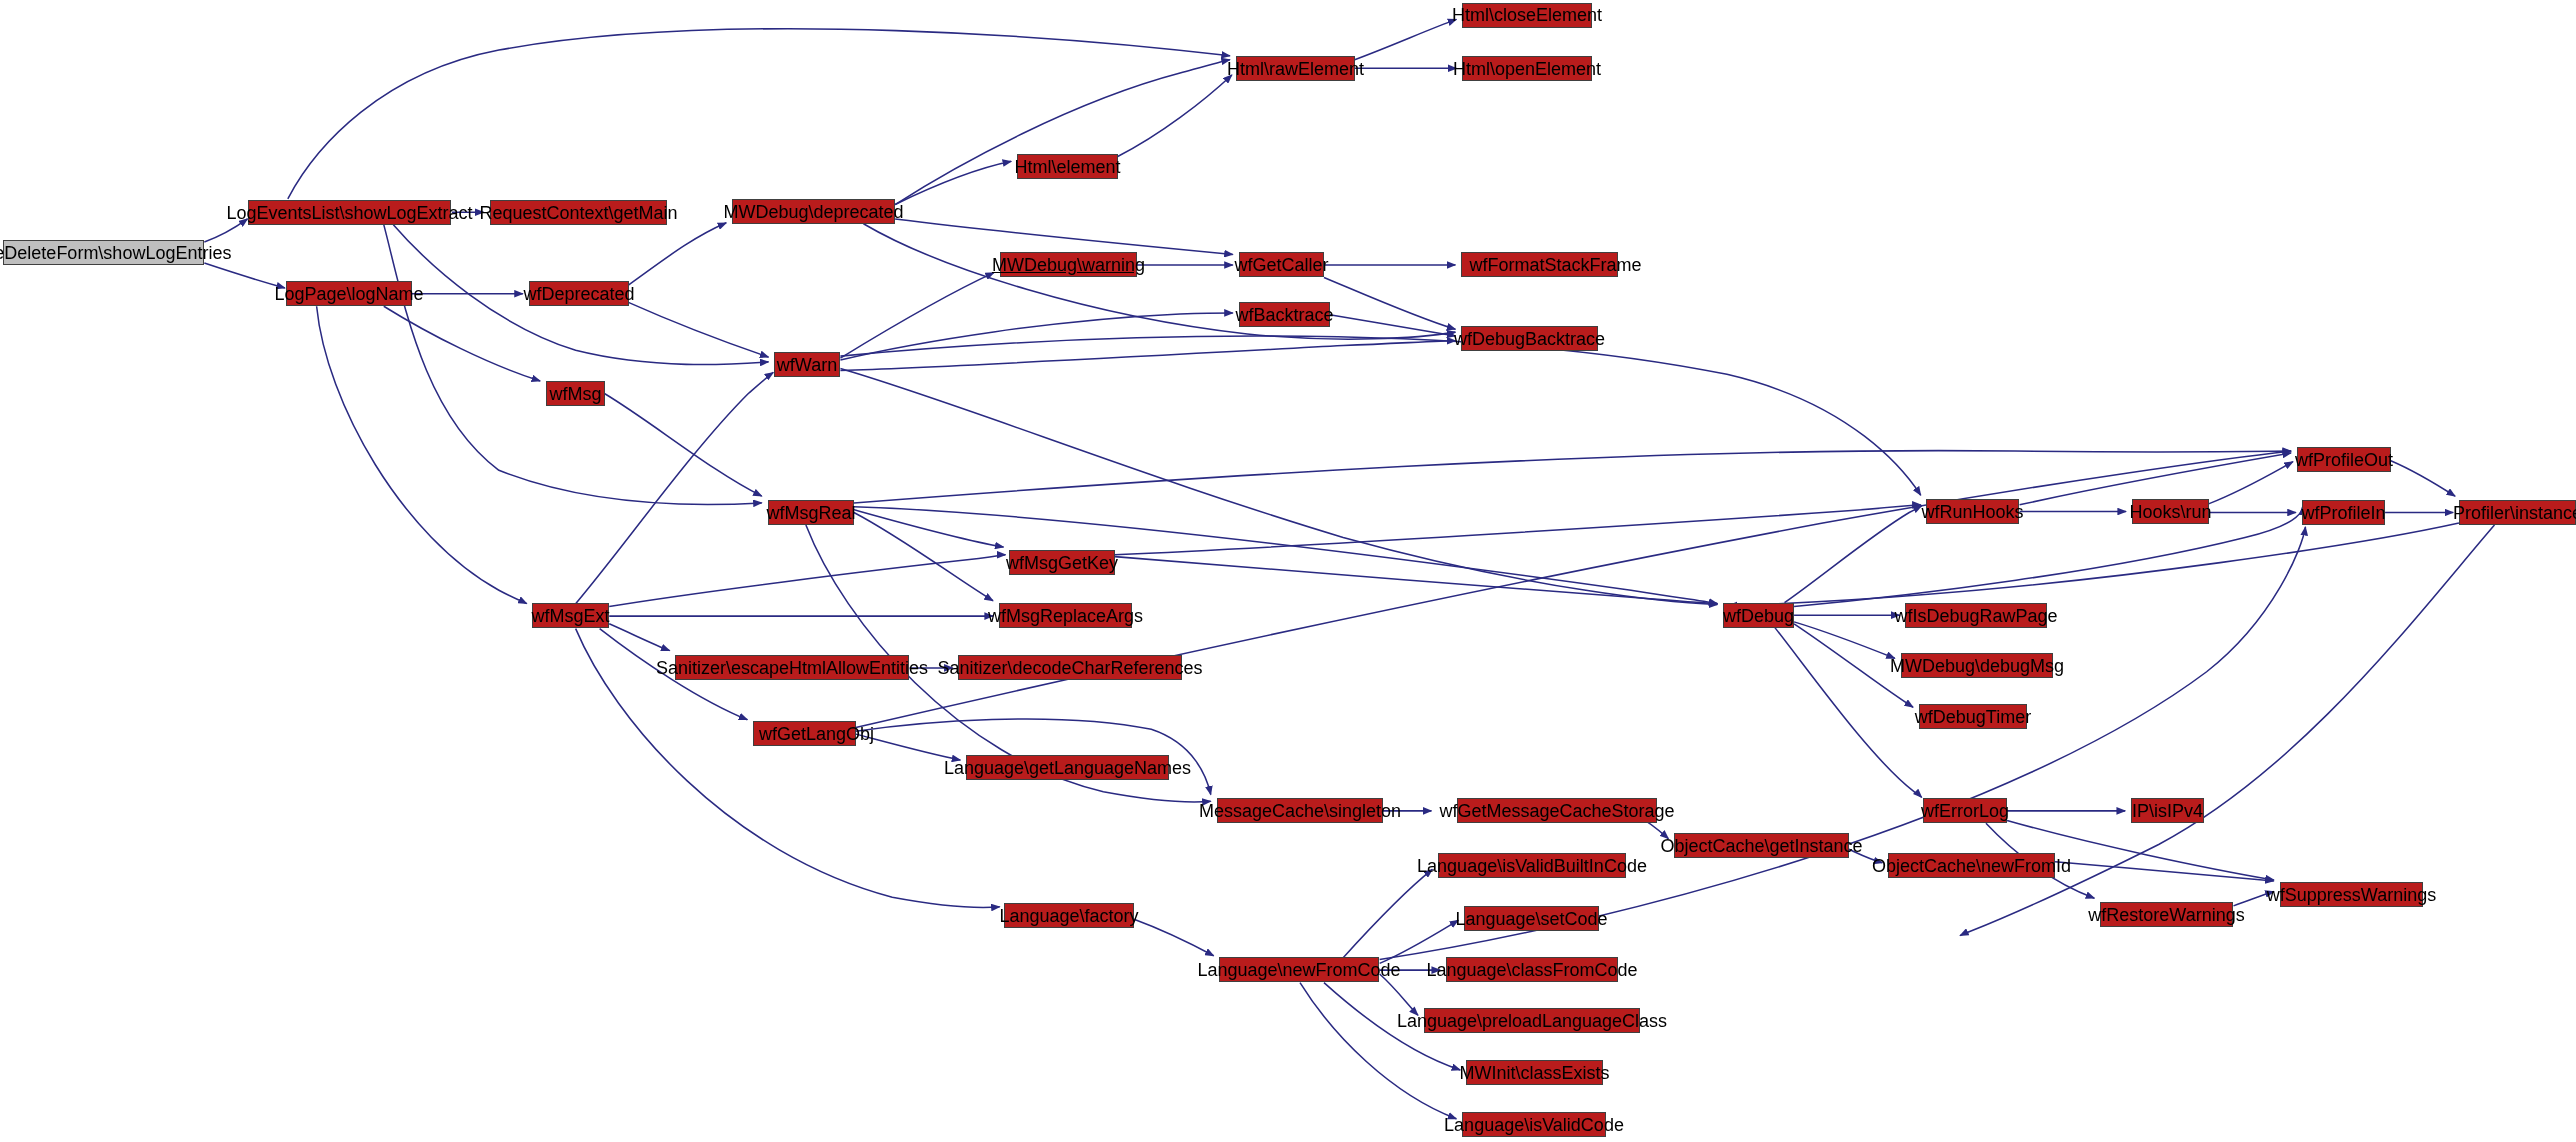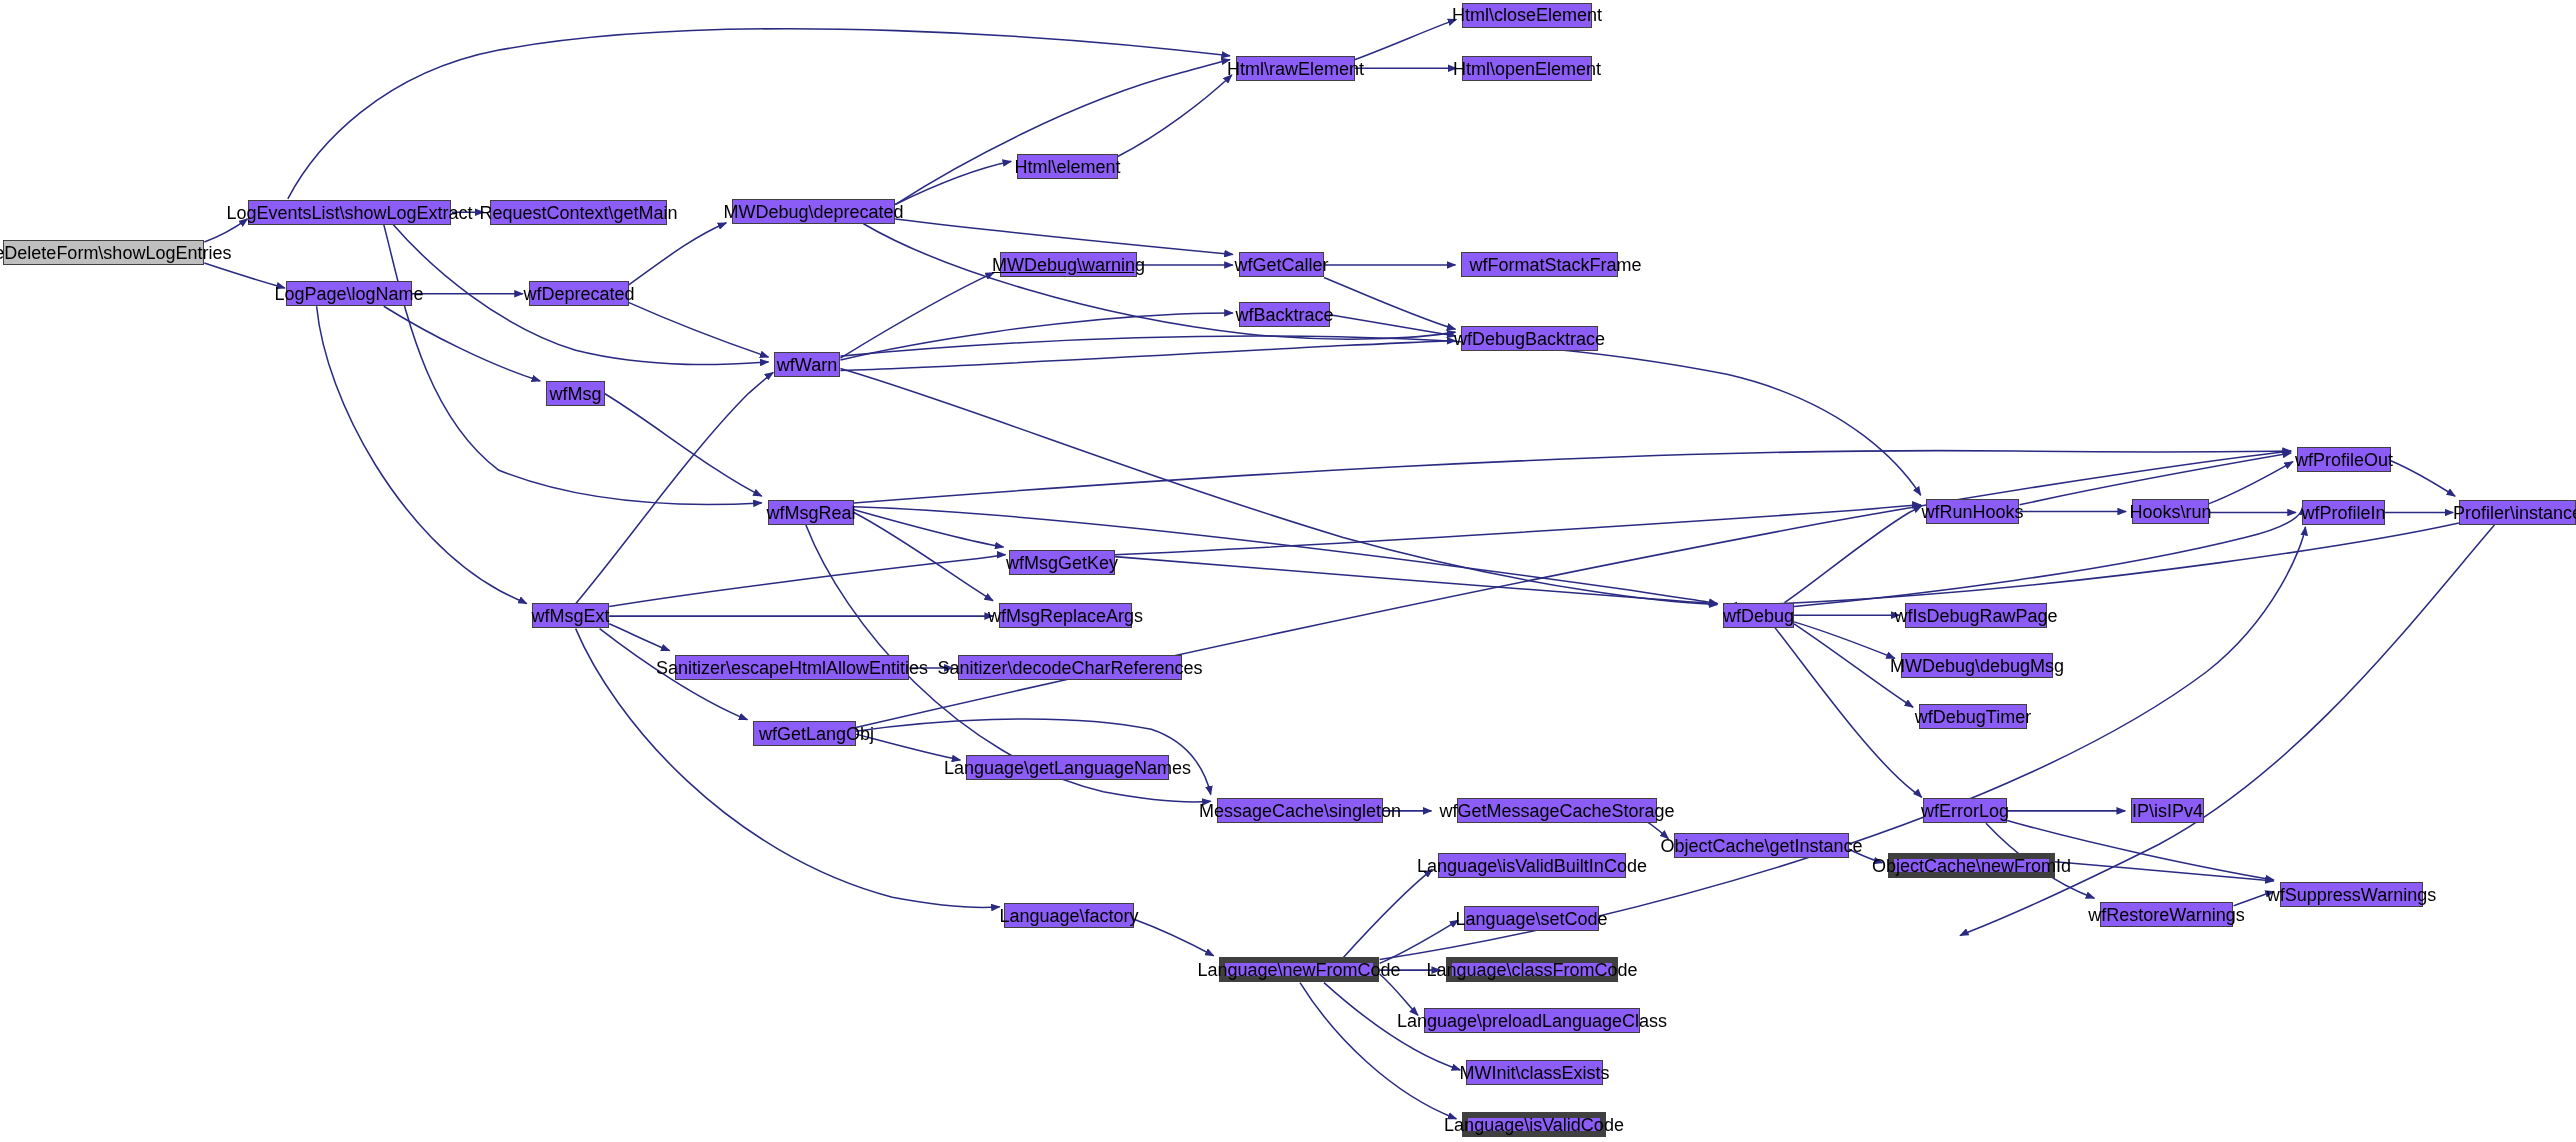--- a/index.html
+++ b/index.html
@@ -1,23 +1,23 @@
 <!DOCTYPE html>
 <html><head>
 <meta charset="utf-8">
 <style>
   html,body{margin:0;padding:0;background:#ffffff;}
   body{font-family:"Liberation Sans","DejaVu Sans",sans-serif;}
   #canvas{position:relative;width:2576px;height:1143px;background:#fff;overflow:hidden;}
   svg#edges{position:absolute;left:0;top:0;width:2576px;height:1143px;}
   .node{position:absolute;box-sizing:border-box;display:flex;align-items:center;
-        justify-content:center;background:#8b5cf6;border:1px solid #404040;
+        justify-content:center;background:#b91c1c;border:1px solid #404040;
         font-size:18px;line-height:1;color:#000;white-space:nowrap;}
   .node.root{background:#bfbfbf;border:1px solid #404040;}
-  .node.redborder{border:6px solid #404040;}
+  .node.redborder{border:1px solid #404040;}
   .node span{pointer-events:none;}
 </style>
 </head>
 <body>
 
 <div id="canvas">
   <svg id="edges" viewBox="0 0 2685 1191" xmlns="http://www.w3.org/2000/svg">
     <defs>
       <marker id="arrow" markerWidth="10" markerHeight="8" refX="9" refY="4" orient="auto" markerUnits="userSpaceOnUse">
         <path d="M0,0 L10,4 L0,8 z" fill="#2a2a82"></path>

